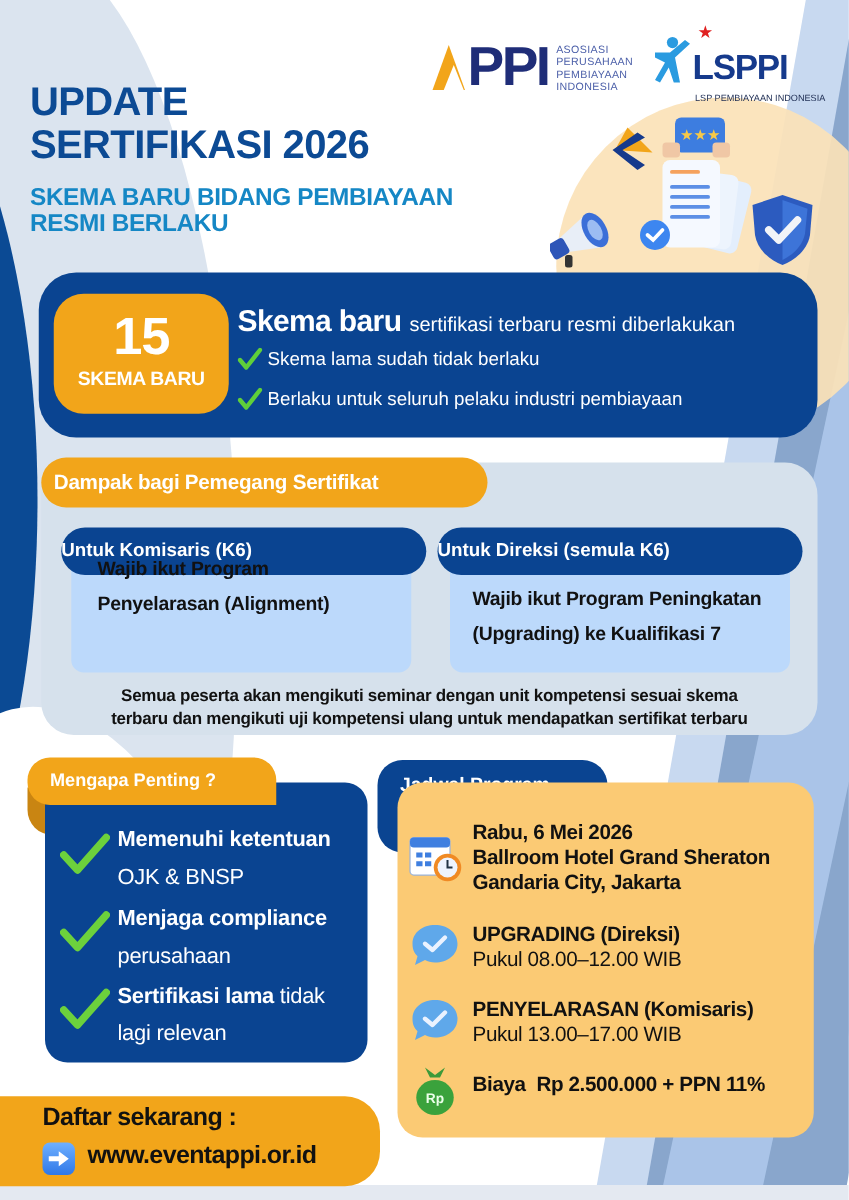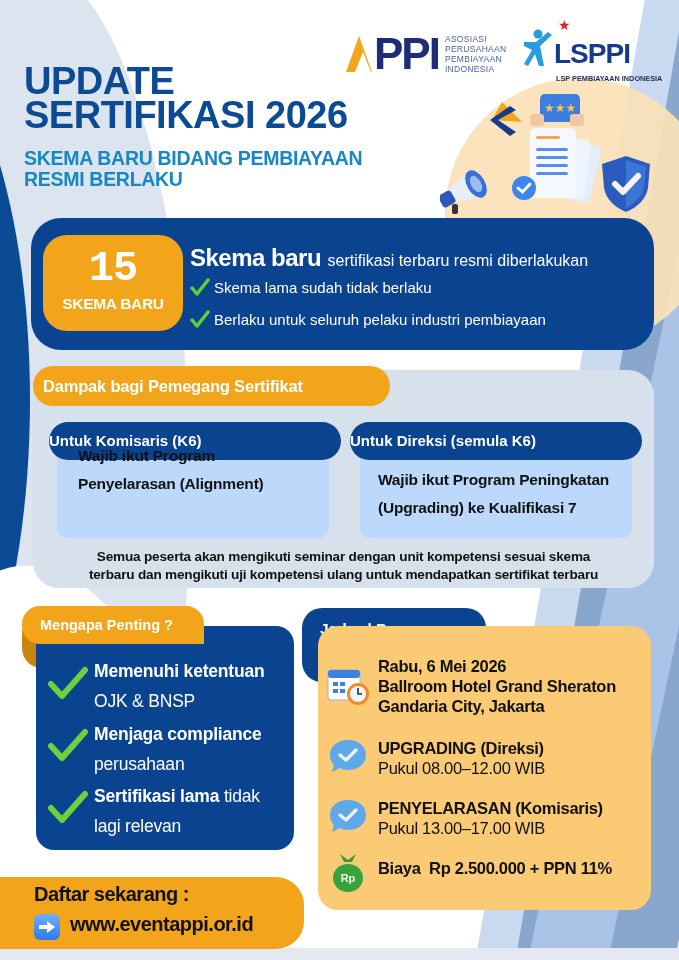--- a/index.html
+++ b/index.html
@@ -44,54 +44,54 @@
   .appi-mark { font-weight: 900; font-size: 44px; color: #1f2d78; letter-spacing: -2px; line-height: 1; display: flex; align-items: center; }
   .appi-a { width: 26px; height: 36px; position: relative; margin-right: 2px; }
   .appi-a::before { content: ""; position: absolute; left: 0; top: 0; border-left: 13px solid transparent; border-right: 13px solid transparent; border-bottom: 36px solid #f2a51a; }
   .appi-a::after { content: ""; position: absolute; left: 9px; top: 16px; border-left: 8px solid transparent; border-right: 8px solid transparent; border-bottom: 20px solid #ffffff; }
   .appi-text { margin-left: 6px; font-size: 8.5px; color: #4a5ea8; line-height: 10px; letter-spacing: .3px; }
 
   .logo-lsppi { position: absolute; left: 520px; top: 18px; width: 120px; height: 66px; }
   .lsppi-star { position: absolute; left: 38px; top: 0; color: #e02121; font-size: 14px; line-height: 1; }
   .lsppi-person { position: absolute; left: 2px; top: 10px; width: 34px; height: 40px; }
   .lsppi-word { position: absolute; left: 34px; top: 22px; font-weight: 900; font-size: 28px; color: #163a8c; letter-spacing: -1px; line-height: 1; }
-  .lsppi-sub { position: absolute; left: 0; top: 56px; font-size: 7.3px; font-weight: 700; color: #1d2c52; white-space: nowrap; padding-left: 36px; }
-
-  
-  .title { position: absolute; left: 24px; top: 64px; color: #0c4a94; font-weight: 900; font-size: 38px; line-height: 34px; letter-spacing: -.5px; }
+  .lsppi-sub { position: absolute; left: 0; top: 56px; font-size: 7.3px; font-weight: 400; color: #1d2c52; white-space: nowrap; padding-left: 36px; }
+
+  
+  .title { position: absolute; left: 24px; top: 64px; color: #0c4a94; font-weight: 900; font-size: 32px; line-height: 34px; letter-spacing: -.5px; }
   .subtitle { position: absolute; left: 24px; top: 148px; color: #1587c5; font-weight: 900; font-size: 19.5px; line-height: 21px; letter-spacing: -.3px; }
 
   
   .hero-triangle { position: absolute; left: 488px; top: 100px; width: 36px; height: 38px; }
   .hero-doc { position: absolute; left: 510px; top: 92px; width: 100px; height: 122px; }
   .hero-megaphone { position: absolute; left: 440px; top: 158px; width: 52px; height: 58px; }
   .hero-shield { position: absolute; left: 598px; top: 154px; width: 56px; height: 60px; }
 
   
   .card-skema { position: absolute; left: 31px; top: 218px; width: 623px; height: 132px; background: #0a4491; border-radius: 30px; }
   .badge-15 { position: absolute; left: 43px; top: 235px; width: 140px; height: 96px; background: #f2a51a; border-radius: 24px; color: #fff; text-align: center; }
-  .badge-num { font-weight: 900; font-size: 42px; line-height: 44px; margin-top: 12px; letter-spacing: -1px; font-family: Liberation Mono, monospace; }
+  .badge-num { font-weight: 900; font-size: 42px; line-height: 44px; margin-top: 12px; letter-spacing: -1px; }
   .badge-label { font-weight: 700; font-size: 15.5px; line-height: 18px; letter-spacing: -.3px; margin-top: 4px; }
   .skema-head { position: absolute; left: 190px; top: 244px; color: #fff; white-space: nowrap; }
   .skema-head-big { font-weight: 900; font-size: 24px; letter-spacing: -.5px; }
   .skema-head-small { font-size: 16px; margin-left: 2px; }
   .skema-line { position: absolute; left: 190px; color: #fff; font-size: 15px; display: flex; align-items: center; white-space: nowrap; }
   .check-sm { width: 20px; height: 18px; margin-right: 4px; }
 
   
   .dampak-panel { position: absolute; left: 33px; top: 370px; width: 621px; height: 218px; background: #d6e1ec; border-radius: 26px; }
   .dampak-tab { position: absolute; left: 33px; top: 366px; width: 357px; height: 40px; background: #f2a51a; border-radius: 20px; color: #fff; font-weight: 700; font-size: 16.5px; padding-left: 10px; line-height: 40px; letter-spacing: -.2px; }
   .col-box { position: absolute; top: 440px; width: 272px; height: 98px; background: #bcd9fb; border-radius: 0 0 10px 10px; }
   .col-head { position: absolute; top: 422px; width: 292px; height: 38px; background: #0a4491; border-radius: 19px; color: #fff; font-weight: 700; font-size: 15px; text-align: left; line-height: 38px; }
   .col-text { position: absolute; color: #111; font-weight: 700; font-size: 15.5px; line-height: 28px; letter-spacing: -.2px; }
   .dampak-note { position: absolute; left: 40px; top: 548px; width: 607px; text-align: center; color: #111; font-weight: 700; font-size: 13.6px; line-height: 18px; letter-spacing: -.2px; }
 
   
   .mengapa-tab-fold { position: absolute; left: 22px; top: 630px; width: 20px; height: 38px; background: #c98512; border-radius: 0 0 0 20px; }
-  .mengapa-tab { position: absolute; left: 22px; top: 606px; width: 182px; height: 38px; background: #f2a51a; border-radius: 18px 18px 0 18px; color: #fff; font-weight: 700; font-size: 14.5px; line-height: 38px; padding-left: 18px; }
+  .mengapa-tab { position: absolute; left: 22px; top: 606px; width: 199px; height: 38px; background: #f2a51a; border-radius: 18px 18px 0 18px; color: #fff; font-weight: 700; font-size: 14.5px; line-height: 38px; padding-left: 18px; }
   .mengapa-card { position: absolute; left: 36px; top: 626px; width: 258px; height: 224px; background: #0a4491; border-radius: 18px; }
   .reason { position: absolute; left: 94px; color: #fff; font-size: 17.5px; line-height: 30px; letter-spacing: -.2px; }
   .reason b { font-weight: 700; }
   .check-lg { position: absolute; left: 48px; width: 40px; height: 34px; }
 
   
   .jadwal-tab { position: absolute; left: 302px; top: 608px; width: 184px; height: 74px; background: #0a4491; border-radius: 20px; color: #fff; font-weight: 700; font-size: 15.5px; padding: 12px 0 0 18px; }
   .jadwal-card { position: absolute; left: 318px; top: 626px; width: 333px; height: 284px; background: #fbca74; border-radius: 20px; }
   .jadwal-text { position: absolute; left: 378px; color: #111; line-height: 20px; font-size: 16.5px; letter-spacing: -.3px; }
   .jadwal-text b { font-weight: 700; }

